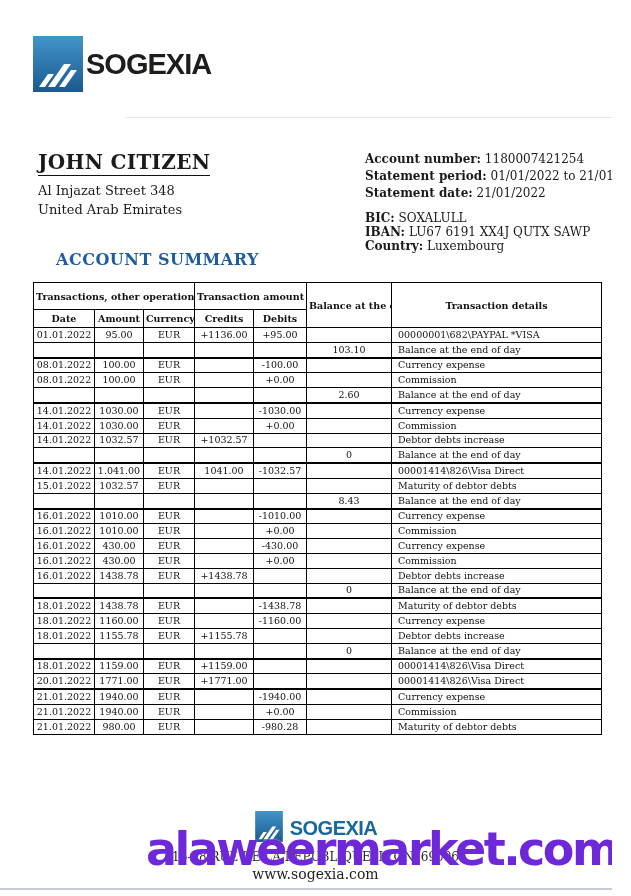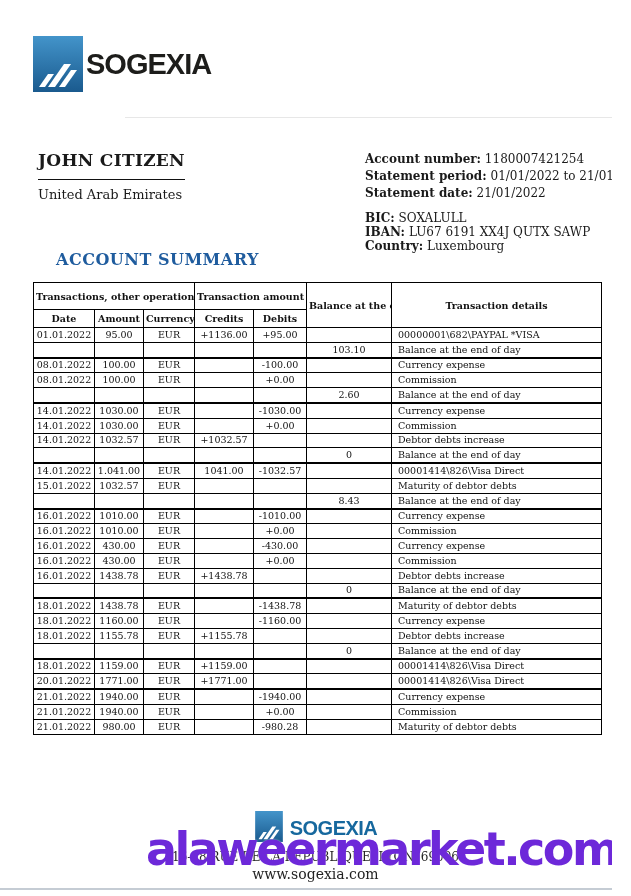--- a/index.html
+++ b/index.html
@@ -13,22 +13,22 @@
   .brand svg { display:block; }
   .brand-word {
     font-family:"Liberation Sans", sans-serif; font-weight:700; font-size:29px;
     color:#1d1d1b; letter-spacing:-1px; margin-left:3px;
   }
   .top-rule { position:absolute; left:125px; top:117px; width:506px; height:1px; background:#e7e7e7; }
 
   
   .recipient { position:absolute; left:38px; top:150px; }
   .recipient-name {
-    display:inline-block; font-weight:700; font-size:17px; letter-spacing:.3px;
-    border-bottom:1.5px solid #111; padding-bottom:9px; margin-bottom:6px;
+    display:inline-block; font-weight:700; font-size:20px; letter-spacing:.3px;
+    border-bottom:1.5px solid #111; padding-bottom:1px; margin-bottom:6px;
   }
   .recipient-line { font-size:13px; line-height:18.5px; }
 
   
   .account-info { position:absolute; left:365px; top:151px; font-size:12px; }
   .kv { line-height:17px; white-space:nowrap; }
   .kv .k { font-weight:700; }
   .kv-group2 { margin-top:9px; }
   .kv-group2 .kv { line-height:14px; }
 
@@ -93,20 +93,21 @@
         <path d="M15 51 L31 28 L38 28 L22 51 Z" fill="#ffffff"></path>
         <path d="M26 51 L38 34 L44 34 L32 51 Z" fill="#ffffff"></path>
       </svg>
     </span>
     <span class="brand-word">SOGEXIA</span>
   </div>
   <div class="top-rule"></div>
 
   <div class="recipient">
     <div class="recipient-name">JOHN CITIZEN</div>
+    <div class="recipient-line">Al Injazat Street 348</div>
     <div class="recipient-line">United Arab Emirates</div>
   </div>
 
   <div class="account-info">
     <div class="kv">
       <span class="k">Account number:</span>
       <span class="v">1180007421254</span>
     </div>
     <div class="kv">
       <span class="k">Statement period:</span>

